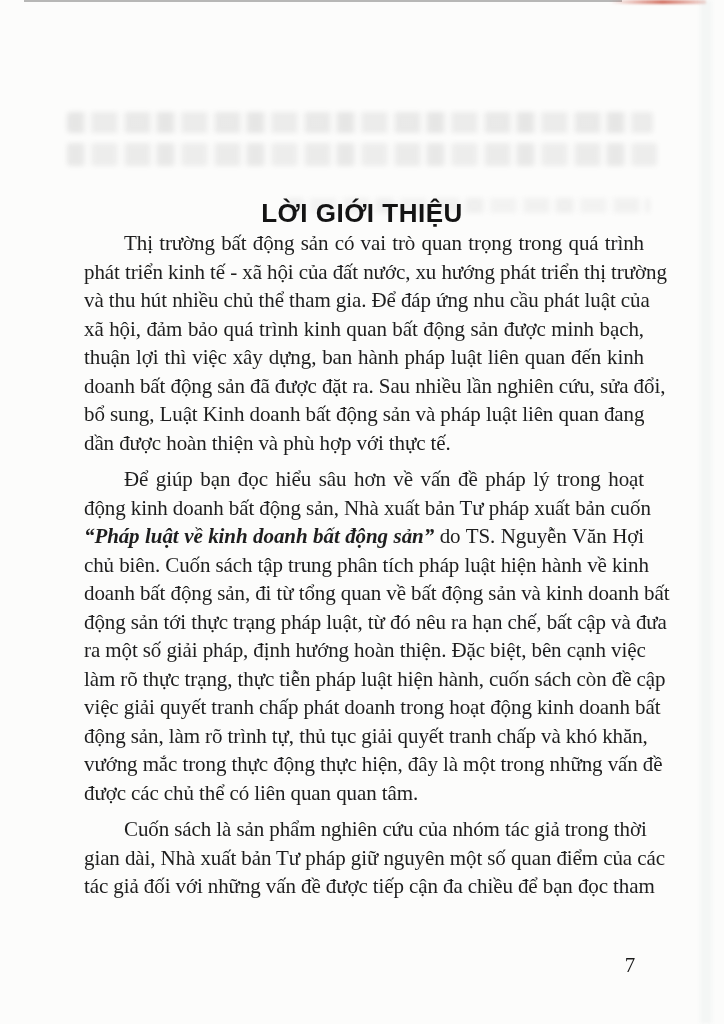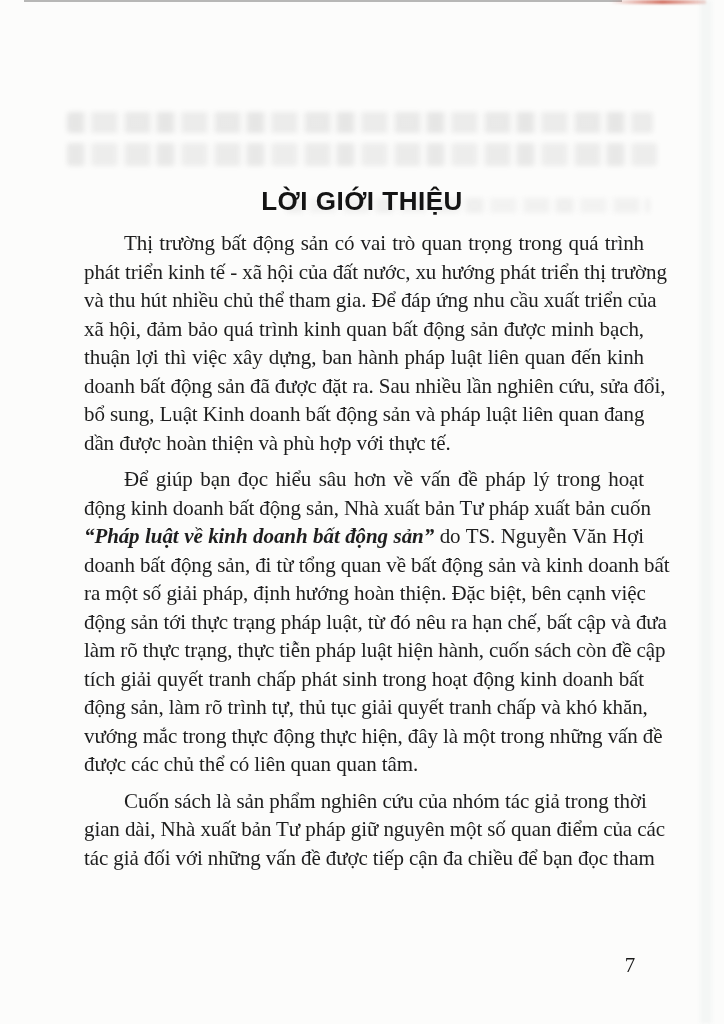--- a/index.html
+++ b/index.html
@@ -54,21 +54,21 @@
     filter: blur(2.6px);
     opacity: .38;
   }
   .ghost-1 { left: 67px;  top: 112px; width: 586px; height: 21px; }
   .ghost-2 { left: 67px;  top: 143px; width: 590px; height: 23px; opacity: .34; }
   .ghost-3 { left: 286px; top: 198px; width: 364px; height: 15px; opacity: .22; }
 
   .page-title {
     position: absolute;
     top: 181px; left: 0; right: 0;
-    margin: 4px;
+    margin: 16px;
     text-align: center;
     font-family: "Liberation Sans", "DejaVu Sans", sans-serif;
     font-weight: 700;
     font-size: 26px;
     line-height: 32px;
     letter-spacing: .5px;
     color: #141414;
   }
 
   .text-block {
@@ -112,36 +112,37 @@
   <div class="ghost ghost-1"></div>
   <div class="ghost ghost-2"></div>
   <div class="ghost ghost-3"></div>
 
   <h1 class="page-title">LỜI GIỚI THIỆU</h1>
 
   <div class="text-block">
       <div class="para">
         <div class="line first"><span>Thị trường bất động sản có vai trò quan trọng trong quá trình</span></div>
         <div class="line"><span>phát triển kinh tế - xã hội của đất nước, xu hướng phát triển thị trường</span></div>
-        <div class="line"><span>và thu hút nhiều chủ thể tham gia. Để đáp ứng nhu cầu xuất triển của</span></div>
+        <div class="line"><span>và thu hút nhiều chủ thể tham gia. Để đáp ứng nhu cầu phát luật của</span></div>
         <div class="line"><span>xã hội, đảm bảo quá trình kinh quan bất động sản được minh bạch,</span></div>
         <div class="line"><span>thuận lợi thì việc xây dựng, ban hành pháp luật liên quan đến kinh</span></div>
         <div class="line"><span>doanh bất động sản đã được đặt ra. Sau nhiều lần nghiên cứu, sửa đổi,</span></div>
         <div class="line"><span>bổ sung, Luật Kinh doanh bất động sản và pháp luật liên quan đang</span></div>
         <div class="line end"><span>dần được hoàn thiện và phù hợp với thực tế.</span></div>
       </div>
       <div class="para">
         <div class="line first"><span>Để giúp bạn đọc hiểu sâu hơn về vấn đề pháp lý trong hoạt</span></div>
         <div class="line"><span>động kinh doanh bất động sản, Nhà xuất bản Tư pháp xuất bản cuốn</span></div>
         <div class="line"><span class="em">“Pháp luật về kinh doanh bất động sản”</span><span> do TS. Nguyễn Văn Hợi</span></div>
+        <div class="line"><span>chủ biên. Cuốn sách tập trung phân tích pháp luật hiện hành về kinh</span></div>
         <div class="line"><span>doanh bất động sản, đi từ tổng quan về bất động sản và kinh doanh bất</span></div>
+        <div class="line"><span>động sản tới thực trạng pháp luật, từ đó nêu ra hạn chế, bất cập và đưa</span></div>
         <div class="line"><span>ra một số giải pháp, định hướng hoàn thiện. Đặc biệt, bên cạnh việc</span></div>
-        <div class="line"><span>động sản tới thực trạng pháp luật, từ đó nêu ra hạn chế, bất cập và đưa</span></div>
         <div class="line"><span>làm rõ thực trạng, thực tiễn pháp luật hiện hành, cuốn sách còn đề cập</span></div>
-        <div class="line"><span>tích giải quyết tranh chấp phát sinh trong hoạt động kinh doanh bất</span></div>
+        <div class="line"><span>việc giải quyết tranh chấp phát doanh trong hoạt động kinh doanh bất</span></div>
         <div class="line"><span>động sản, làm rõ trình tự, thủ tục giải quyết tranh chấp và khó khăn,</span></div>
         <div class="line"><span>vướng mắc trong thực động thực hiện, đây là một trong những vấn đề</span></div>
         <div class="line end"><span>được các chủ thể có liên quan quan tâm.</span></div>
       </div>
       <div class="para">
         <div class="line first"><span>Cuốn sách là sản phẩm nghiên cứu của nhóm tác giả trong thời</span></div>
         <div class="line"><span>gian dài, Nhà xuất bản Tư pháp giữ nguyên một số quan điểm của các</span></div>
         <div class="line"><span>tác giả đối với những vấn đề được tiếp cận đa chiều để bạn đọc tham</span></div>
       </div>
     </div>

